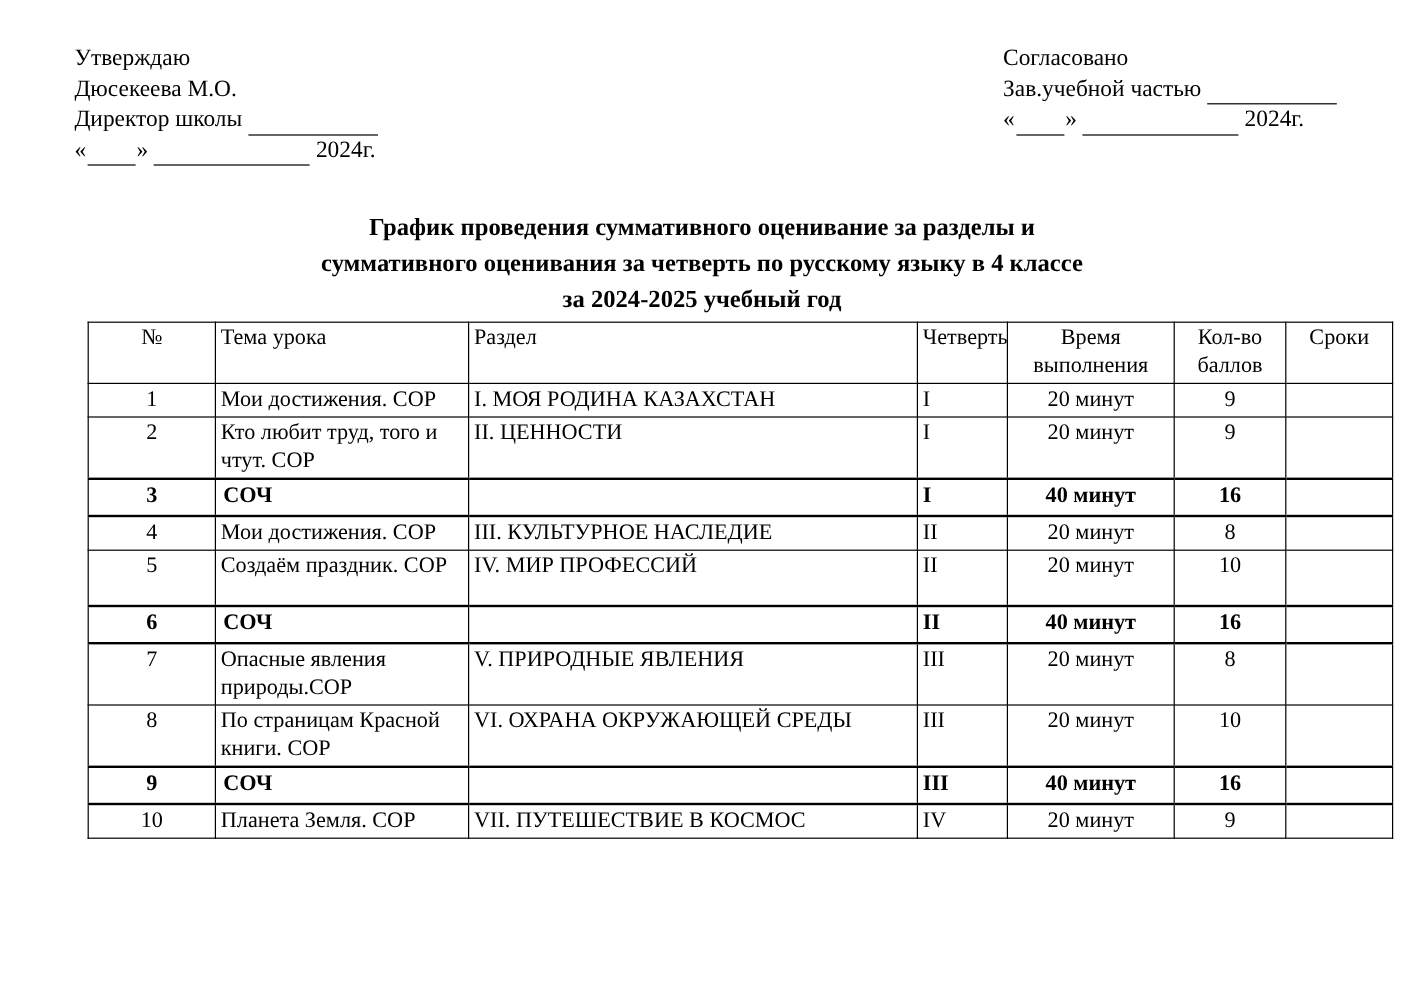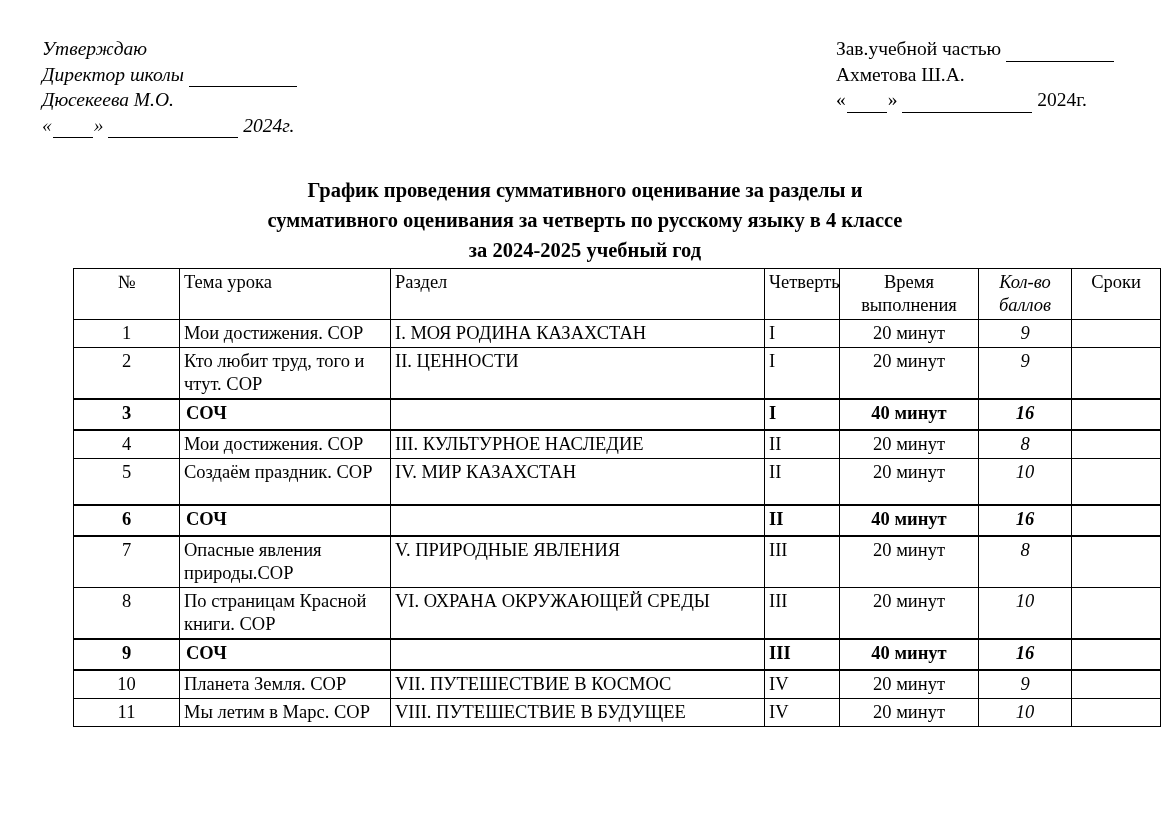--- a/index.html
+++ b/index.html
@@ -24,21 +24,21 @@
     width: 1170px;
     display: flex;
     justify-content: space-between;
     align-items: flex-start;
   }
   .approval-block {
     font-size: 19.5px;
     line-height: 25.5px;
     white-space: nowrap;
   }
-  .approval-block.left  { margin-left: 42px; font-style: italic; }
+  .approval-block.left  { margin-left: 62px; }
   .approval-block.right { margin-right: 56px; }
   .approval-line { display: block; }
   .rule {
     display: inline-block;
     border-bottom: 1.4px solid #000;
     vertical-align: bottom;
   }
   .rule.sig   { width: 108px; height: 15px; }
   .rule.day   { width: 40px;  height: 14px; margin: 0 1px; }
   .rule.month { width: 130px; height: 15px; }
@@ -76,21 +76,21 @@
     vertical-align: top;
     font-weight: normal;
     overflow: hidden;
   }
   
   .c-num    { width: 97px;  text-align: center; }
   .c-theme  { width: 202px; text-align: left; }
   .c-sect   { width: 365px; text-align: left; }
   .c-quart  { width: 66px;  }
   .c-time   { width: 130px; text-align: center; }
-  .c-points { width: 84px;  text-align: center; font-style: italic; }
+  .c-points { width: 84px;  text-align: center; }
   .c-dates  { width: 80px;  text-align: center; }
 
   thead th {
     text-align: center;
     font-weight: bold;
     vertical-align: top;
     height: 46px;
     padding-top: 4px;
   }
   thead th.c-theme, thead th.c-sect { text-align: left; }
@@ -108,28 +108,28 @@
   }
   tr.soch td.c-theme { padding-left: 6px; }
 </style>
 </head>
 <body>
 
 <div class="approval-row">
 
   <div class="approval-block left">
     <span class="approval-line">Утверждаю</span>
+    <span class="approval-line">Дюсекеева М.О.</span>
     <span class="approval-line"><span>Директор школы</span> <span class="rule sig"></span></span>
-    <span class="approval-line">Дюсекеева М.О.</span>
     <span class="approval-line"><span>«</span><span class="rule day"></span><span>»</span> <span class="rule month"></span> <span>2024г.</span></span>
   </div>
 
   <div class="approval-block right">
+    <span class="approval-line">Согласовано</span>
     <span class="approval-line"><span>Зав.учебной частью</span> <span class="rule sig"></span></span>
-    <span class="approval-line">Ахметова Ш.А.</span>
     <span class="approval-line"><span>«</span><span class="rule day"></span><span>»</span> <span class="rule month"></span> <span>2024г.</span></span>
   </div>
 
 </div>
 
 <div class="doc-title">
   <span class="tline">График проведения суммативного оценивание за разделы и</span>
   <span class="tline">суммативного оценивания за четверть по русскому языку в 4 классе</span>
   <span class="tline">за 2024-2025 учебный год</span>
 </div>
@@ -180,21 +180,21 @@
           <td class="c-theme">Мои достижения. СОР</td>
           <td class="c-sect">III. КУЛЬТУРНОЕ НАСЛЕДИЕ</td>
           <td class="c-quart">II</td>
           <td class="c-time">20 минут</td>
           <td class="c-points">8</td>
           <td class="c-dates"></td>
         </tr>
         <tr class="tall">
           <td class="c-num">5</td>
           <td class="c-theme">Создаём праздник. СОР</td>
-          <td class="c-sect">IV. МИР КАЗАХСТАН</td>
+          <td class="c-sect">IV. МИР ПРОФЕССИЙ</td>
           <td class="c-quart">II</td>
           <td class="c-time">20 минут</td>
           <td class="c-points">10</td>
           <td class="c-dates"></td>
         </tr>
         <tr class="soch">
           <td class="c-num">6</td>
           <td class="c-theme">СОЧ</td>
           <td class="c-sect"></td>
           <td class="c-quart">II</td>
@@ -231,24 +231,15 @@
         </tr>
         <tr>
           <td class="c-num">10</td>
           <td class="c-theme">Планета Земля. СОР</td>
           <td class="c-sect">VII. ПУТЕШЕСТВИЕ В КОСМОС</td>
           <td class="c-quart">IV</td>
           <td class="c-time">20 минут</td>
           <td class="c-points">9</td>
           <td class="c-dates"></td>
         </tr>
-        <tr>
-          <td class="c-num">11</td>
-          <td class="c-theme">Мы летим в Марс. СОР</td>
-          <td class="c-sect">VIII. ПУТЕШЕСТВИЕ В БУДУЩЕЕ</td>
-          <td class="c-quart">IV</td>
-          <td class="c-time">20 минут</td>
-          <td class="c-points">10</td>
-          <td class="c-dates"></td>
-        </tr>
       </tbody>
   </table>
 </div>
 
 </body></html>

